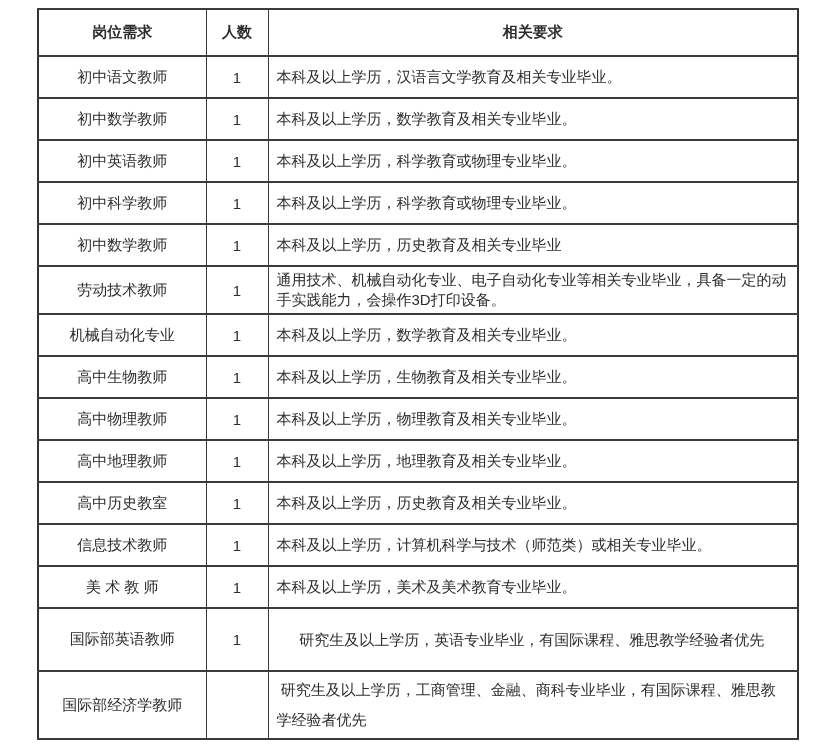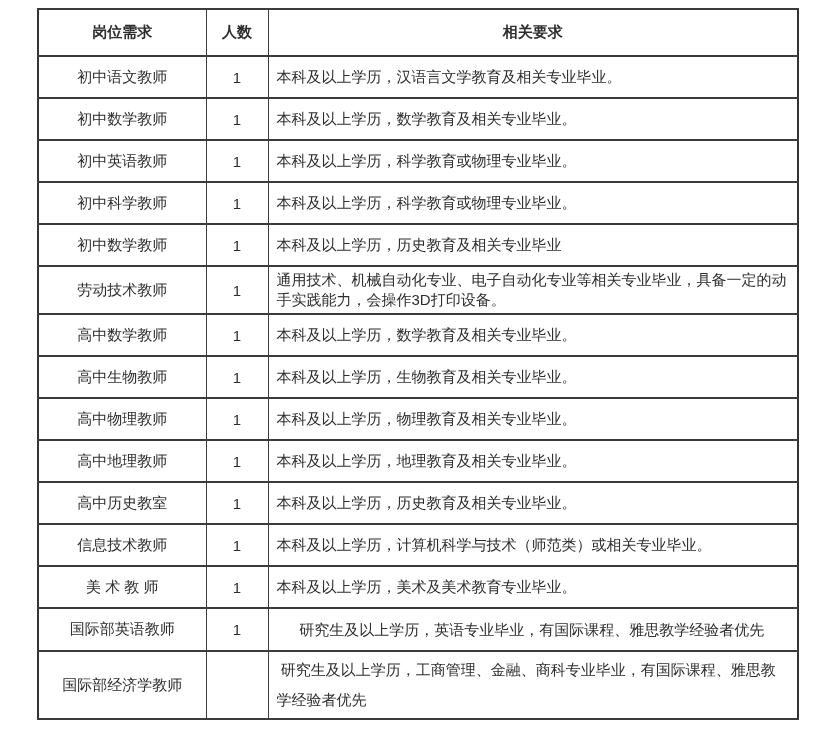--- a/index.html
+++ b/index.html
@@ -45,21 +45,21 @@
     padding: 2px 4px;
   }
   td.col-req {
     text-align: left;
     padding: 3px 10px 3px 8px;
     line-height: 1.35;
   }
   tr.r-head   { height: 47px; }
   tr.r-std    { height: 42px; }
   tr.r-labor  { height: 47px; }
-  tr.r-intl-en { height: 43px; }
+  tr.r-intl-en { height: 63px; }
   tr.r-intl-ec { height: 68px; }
   tr.r-labor  td.col-req { line-height: 20px; }
   tr.r-intl-en td.col-req { line-height: 23px; text-align: center; }
   tr.r-intl-ec td.col-req { line-height: 30px; }
 </style>
 </head>
 <body>
 
 <table class="recruit">
   <colgroup>
@@ -99,21 +99,21 @@
       <td class="col-pos">初中数学教师</td>
       <td class="col-num">1</td>
       <td class="col-req">本科及以上学历，历史教育及相关专业毕业</td>
     </tr>
     <tr class="r-labor">
       <td class="col-pos">劳动技术教师</td>
       <td class="col-num">1</td>
       <td class="col-req">通用技术、机械自动化专业、电子自动化专业等相关专业毕业，具备一定的动手实践能力，会操作3D打印设备。</td>
     </tr>
     <tr class="r-std">
-      <td class="col-pos">高中数学教师</td>
+      <td class="col-pos">机械自动化专业</td>
       <td class="col-num">1</td>
       <td class="col-req">本科及以上学历，数学教育及相关专业毕业。</td>
     </tr>
     <tr class="r-std">
       <td class="col-pos">高中生物教师</td>
       <td class="col-num">1</td>
       <td class="col-req">本科及以上学历，生物教育及相关专业毕业。</td>
     </tr>
     <tr class="r-std">
       <td class="col-pos">高中物理教师</td>

